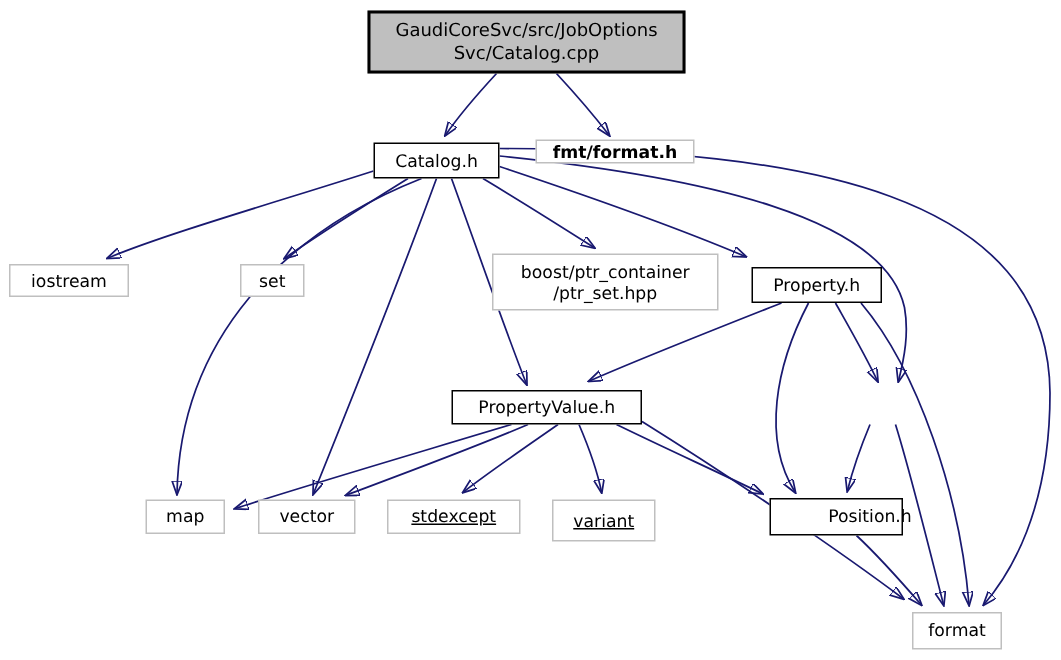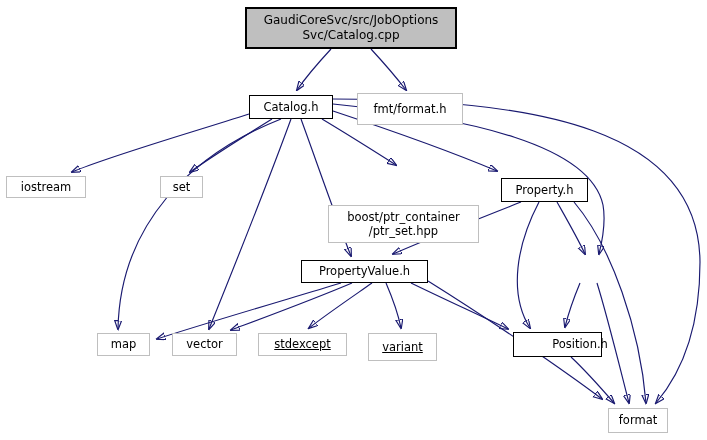--- a/index.html
+++ b/index.html
@@ -65,24 +65,24 @@
     <path d="M411,283 C446,300 477,314 508,329" marker-end="url(#arrow)"></path>
     <path d="M428,281 C492,321 562,369 602,399" marker-end="url(#arrow)"></path>
     <path d="M580,283 C575,295 569,311 565,327" marker-end="url(#arrow)"></path>
     <path d="M597,283 C607,315 620,368 629,403" marker-end="url(#arrow)"></path>
     <path d="M571,357 C586,371 601,388 614,403" marker-end="url(#arrow)"></path>
   </svg>
 
   <div class="node main" style="left:245px;top:7px;width:212px;height:42px;">GaudiCoreSvc/src/JobOptions
 Svc/Catalog.cpp</div>
   <div class="node linked" style="left:249px;top:95px;width:84px;height:24px;">Catalog.h</div>
-  <div class="node" style="left:357px;top:93px;width:106px;height:32px;">fmt/format.h</div>
+  <div class="node" style="left:357px;top:93px;width:106px;height:16px;font-weight:bold;">fmt/format.h</div>
   <div class="node" style="left:6px;top:176px;width:80px;height:22px;">iostream</div>
   <div class="node" style="left:160px;top:176px;width:43px;height:22px;">set</div>
-  <div class="node" style="left:328px;top:169px;width:151px;height:38px;margin-top:36px;">boost/ptr_container
+  <div class="node" style="left:328px;top:169px;width:151px;height:38px;">boost/ptr_container
 /ptr_set.hpp</div>
   <div class="node linked" style="left:501px;top:178px;width:87px;height:24px;">Property.h</div>
   <div class="node linked" style="left:301px;top:260px;width:127px;height:23px;">PropertyValue.h</div>
   <div class="node" style="left:97px;top:333px;width:53px;height:23px;">map</div>
   <div class="node" style="left:172px;top:333px;width:65px;height:23px;text-align:right;">vector</div>
   <div class="node" style="left:258px;top:333px;width:89px;height:23px;text-decoration:underline;">stdexcept</div>
   <div class="node" style="left:368px;top:333px;width:69px;height:28px;text-decoration:underline;">variant</div>
   <div class="node linked" style="left:513px;top:332px;width:89px;height:25px;padding-left:45px;">Position.h</div>
   <div class="node" style="left:608px;top:408px;width:60px;height:25px;">format</div>
 

